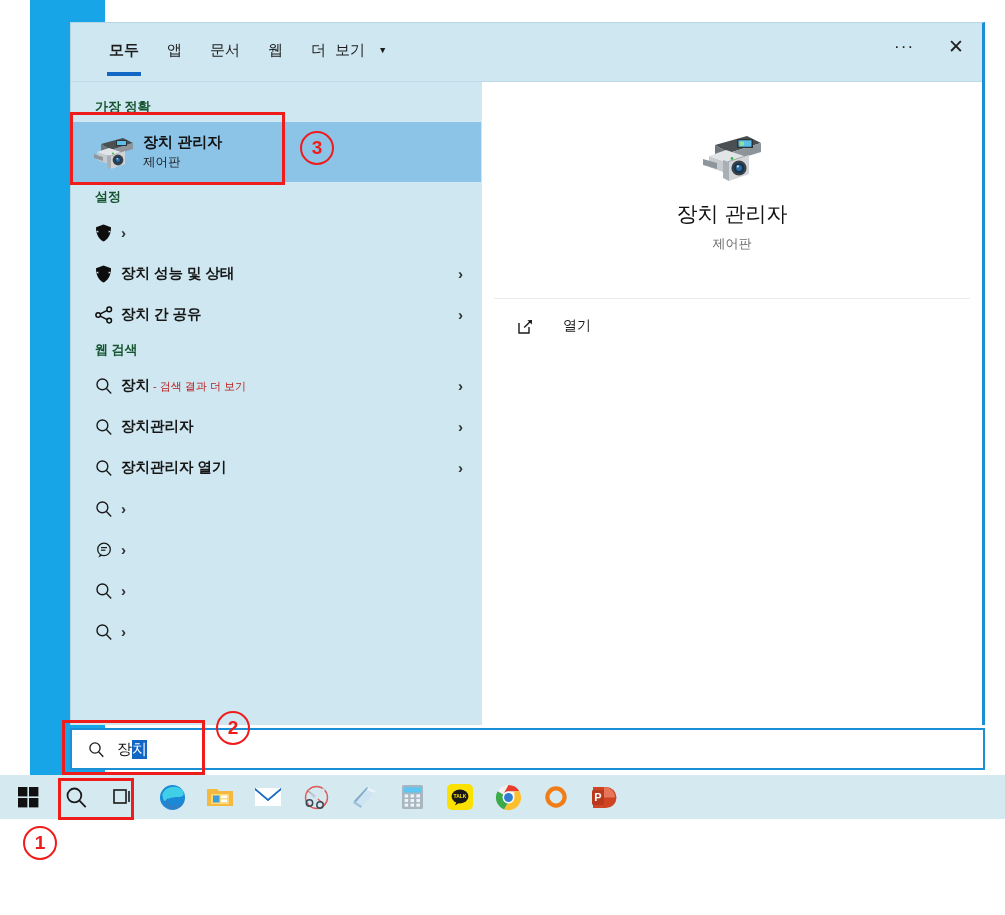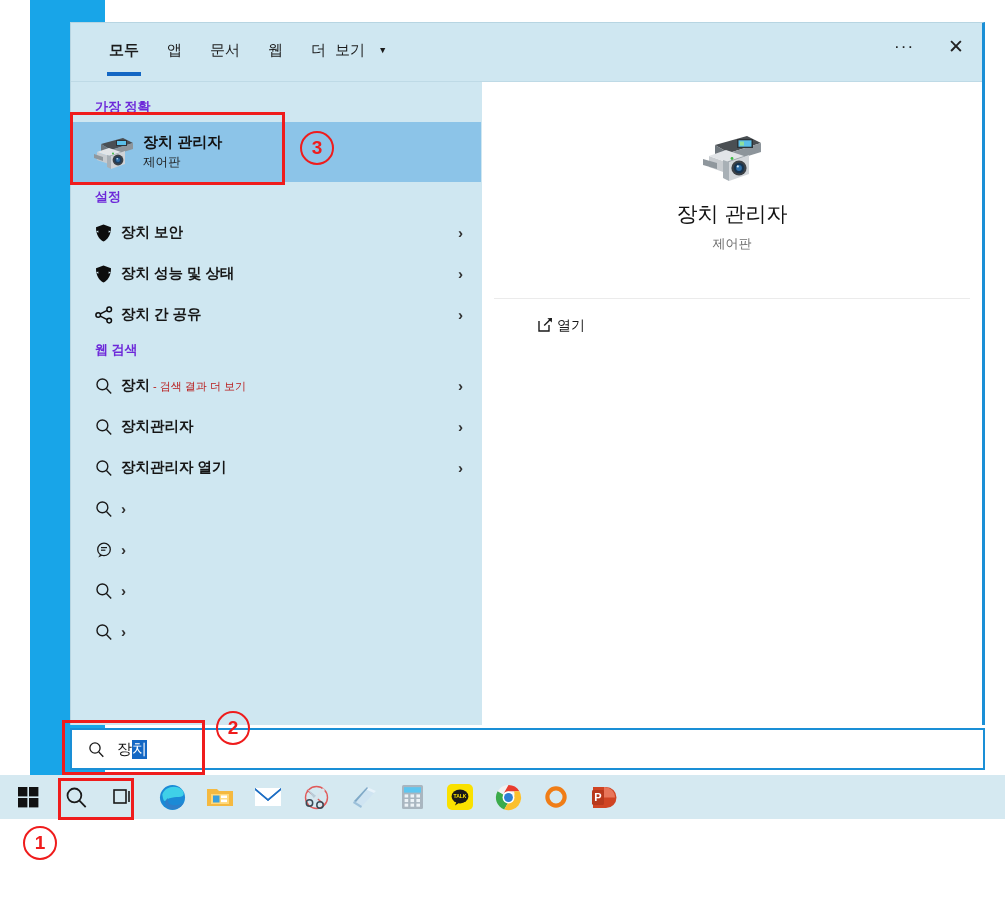--- a/index.html
+++ b/index.html
@@ -62,21 +62,21 @@
   .hdr-sep {
     position:absolute; left:0; right:0; top:58px; height:1px; background:#bedae6;
   }
 
   
   .results {
     position: absolute; left: 0; top: 59px; width: 410px; bottom: 0;
     padding-top: 10px;
   }
   .grp-title {
-    font-size: 13px; font-weight: 700; color:#6d28d9;
+    font-size: 13px; font-weight: 700; color:#14532d;
     padding: 6px 16px 6px 24px;
   }
 
   
   .tophit {
     position: relative;
     height: 60px;
     background: #8cc4e8;
     display: flex; align-items: center;
     padding-left: 20px;
@@ -105,22 +105,22 @@
   }
   .prev-hero {
     height: 216px; display:flex; flex-direction:column;
     align-items:center; justify-content:center;
   }
   .prev-appico { width: 64px; height: 56px; position:relative; margin-bottom: 16px; }
   .prev-title { font-size: 21px; color:#131313; margin-bottom: 7px; }
   .prev-sub { font-size: 13px; color:#6c6c6c; }
   .prev-div { height:1px; background:#ebebeb; margin: 0 12px; }
   .prev-action {
-    display:flex; gap: 4px;
-    padding: 18px 0 0 36px; font-size: 14px; color:#161616;margin-left:20px;
+    display:flex; align-items:center; gap: 30px;
+    padding: 18px 0 0 36px; font-size: 14px; color:#161616;
   }
 
   
   .searchbar {
     position:absolute; left: 70px; top: 728px; width: 915px; height: 42px;
     background:#ffffff; border: 2px solid #1a8fd6;
     display:flex; align-items:center; padding-left: 16px; gap: 12px;
   }
   .search-val { font-size: 15px; color:#121212; letter-spacing:0; display:flex; }
   .search-val .sel { background:#1367c4; color:#ffffff; }
@@ -218,21 +218,20 @@
         <div class="grp-title">설정</div>
 
         <div class="row">
           <div class="row-ico">
             <svg width="17" height="18" viewBox="0 0 17 18">
                 <path d="M8.5 0.6 L16 3.2 C16 11 12.6 15.6 8.5 17.4 C4.4 15.6 1 11 1 3.2 Z" fill="#0d0d0d"></path>
                 <path d="M3.3 6.5 L1.2 7.6 L3.4 8.8 Z" fill="#cfe7f1"></path>
                 <path d="M13.7 6.5 L15.8 7.6 L13.6 8.8 Z" fill="#cfe7f1"></path>
               </svg>
           </div>
-          <div class="row-label">장치 보안</div>
           <div class="row-chev">›</div>
         </div>
 
         <div class="row">
           <div class="row-ico">
             <svg width="17" height="18" viewBox="0 0 17 18">
                 <path d="M8.5 0.6 L16 3.2 C16 11 12.6 15.6 8.5 17.4 C4.4 15.6 1 11 1 3.2 Z" fill="#0d0d0d"></path>
                 <path d="M3.3 6.5 L1.2 7.6 L3.4 8.8 Z" fill="#cfe7f1"></path>
                 <path d="M13.7 6.5 L15.8 7.6 L13.6 8.8 Z" fill="#cfe7f1"></path>
               </svg>

